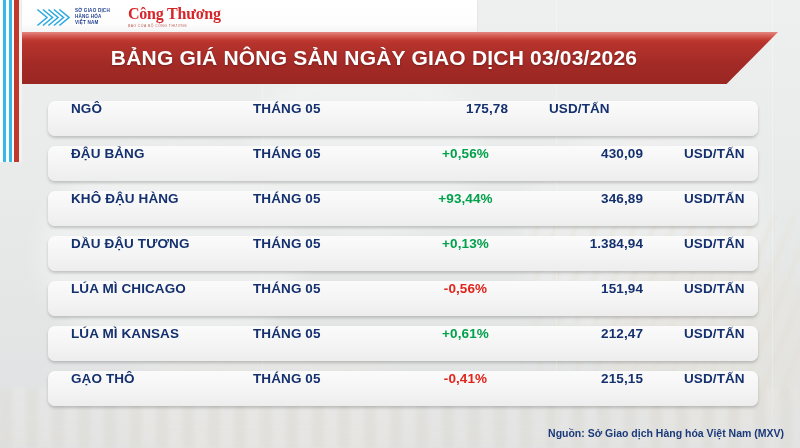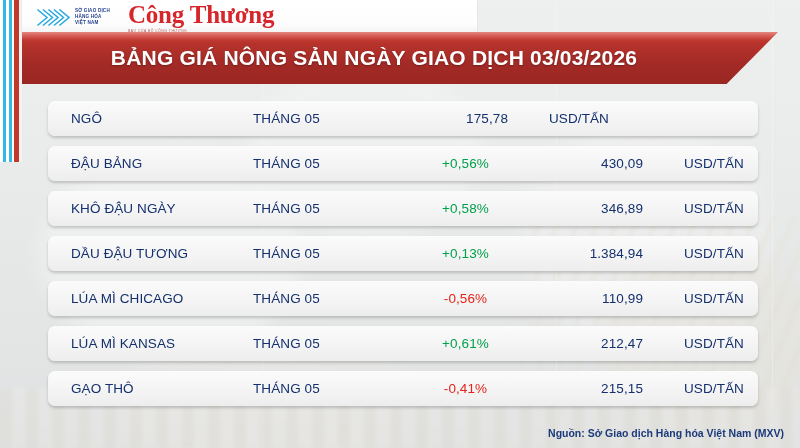--- a/index.html
+++ b/index.html
@@ -134,21 +134,21 @@
     white-space: nowrap;
   }
   .logo-ct {
     margin-left: 18px;
     display: flex;
     flex-direction: column;
     justify-content: center;
   }
   .ct-title {
     font-family: "Liberation Serif", "DejaVu Serif", serif;
-    font-size: 25px;
+    font-size: 16px;
     font-weight: 700;
     color: #d7262b;
     line-height: 1;
     letter-spacing: -.2px;
     white-space: nowrap;
   }
   .ct-sub {
     font-size: 3.4px;
     color: #b8534f;
     letter-spacing: .5px;
@@ -212,24 +212,23 @@
     width: 710px;
   }
   .row {
     position: relative;
     height: 35px;
     margin-bottom: 10px;
     border-radius: 7px;
     background: linear-gradient(180deg, #fbfbfb 0%, #f4f4f4 55%, #ededed 100%);
     box-shadow: 0 2px 3px rgba(80,80,80,.28);
     display: flex;
-    align-items: center;
     color: #14306e;
     font-size: 13.5px;
-    font-weight: 400;
+    font-weight: 700;
     letter-spacing: .1px;
   }
   .c-name  { width: 205px; padding-left: 23px; white-space: nowrap; }
   .c-month { width: 145px; white-space: nowrap; }
   .c-chg   { width: 135px; text-align: center; white-space: nowrap; }
   .c-val   { width: 110px; text-align: right; white-space: nowrap; }
   .c-unit  { width: 110px; padding-left: 41px; white-space: nowrap; }
   .up   { color: #00a14b; }
   .down { color: #e2231a; }
 
@@ -312,38 +311,38 @@
         <div class="c-unit">USD/TẤN</div>
       </div>
       <div class="row">
         <div class="c-name">ĐẬU BẢNG</div>
         <div class="c-month">THÁNG 05</div>
         <div class="c-chg up">+0,56%</div>
         <div class="c-val">430,09</div>
         <div class="c-unit">USD/TẤN</div>
       </div>
       <div class="row">
-        <div class="c-name">KHÔ ĐẬU NGÀY</div>
-        <div class="c-month">THÁNG 05</div>
-        <div class="c-chg up">+0,58%</div>
+        <div class="c-name">KHÔ ĐẬU HÀNG</div>
+        <div class="c-month">THÁNG 05</div>
+        <div class="c-chg up">+93,44%</div>
         <div class="c-val">346,89</div>
         <div class="c-unit">USD/TẤN</div>
       </div>
       <div class="row">
         <div class="c-name">DẦU ĐẬU TƯƠNG</div>
         <div class="c-month">THÁNG 05</div>
         <div class="c-chg up">+0,13%</div>
         <div class="c-val">1.384,94</div>
         <div class="c-unit">USD/TẤN</div>
       </div>
       <div class="row">
         <div class="c-name">LÚA MÌ CHICAGO</div>
         <div class="c-month">THÁNG 05</div>
         <div class="c-chg down">-0,56%</div>
-        <div class="c-val">110,99</div>
+        <div class="c-val">151,94</div>
         <div class="c-unit">USD/TẤN</div>
       </div>
       <div class="row">
         <div class="c-name">LÚA MÌ KANSAS</div>
         <div class="c-month">THÁNG 05</div>
         <div class="c-chg up">+0,61%</div>
         <div class="c-val">212,47</div>
         <div class="c-unit">USD/TẤN</div>
       </div>
       <div class="row">

